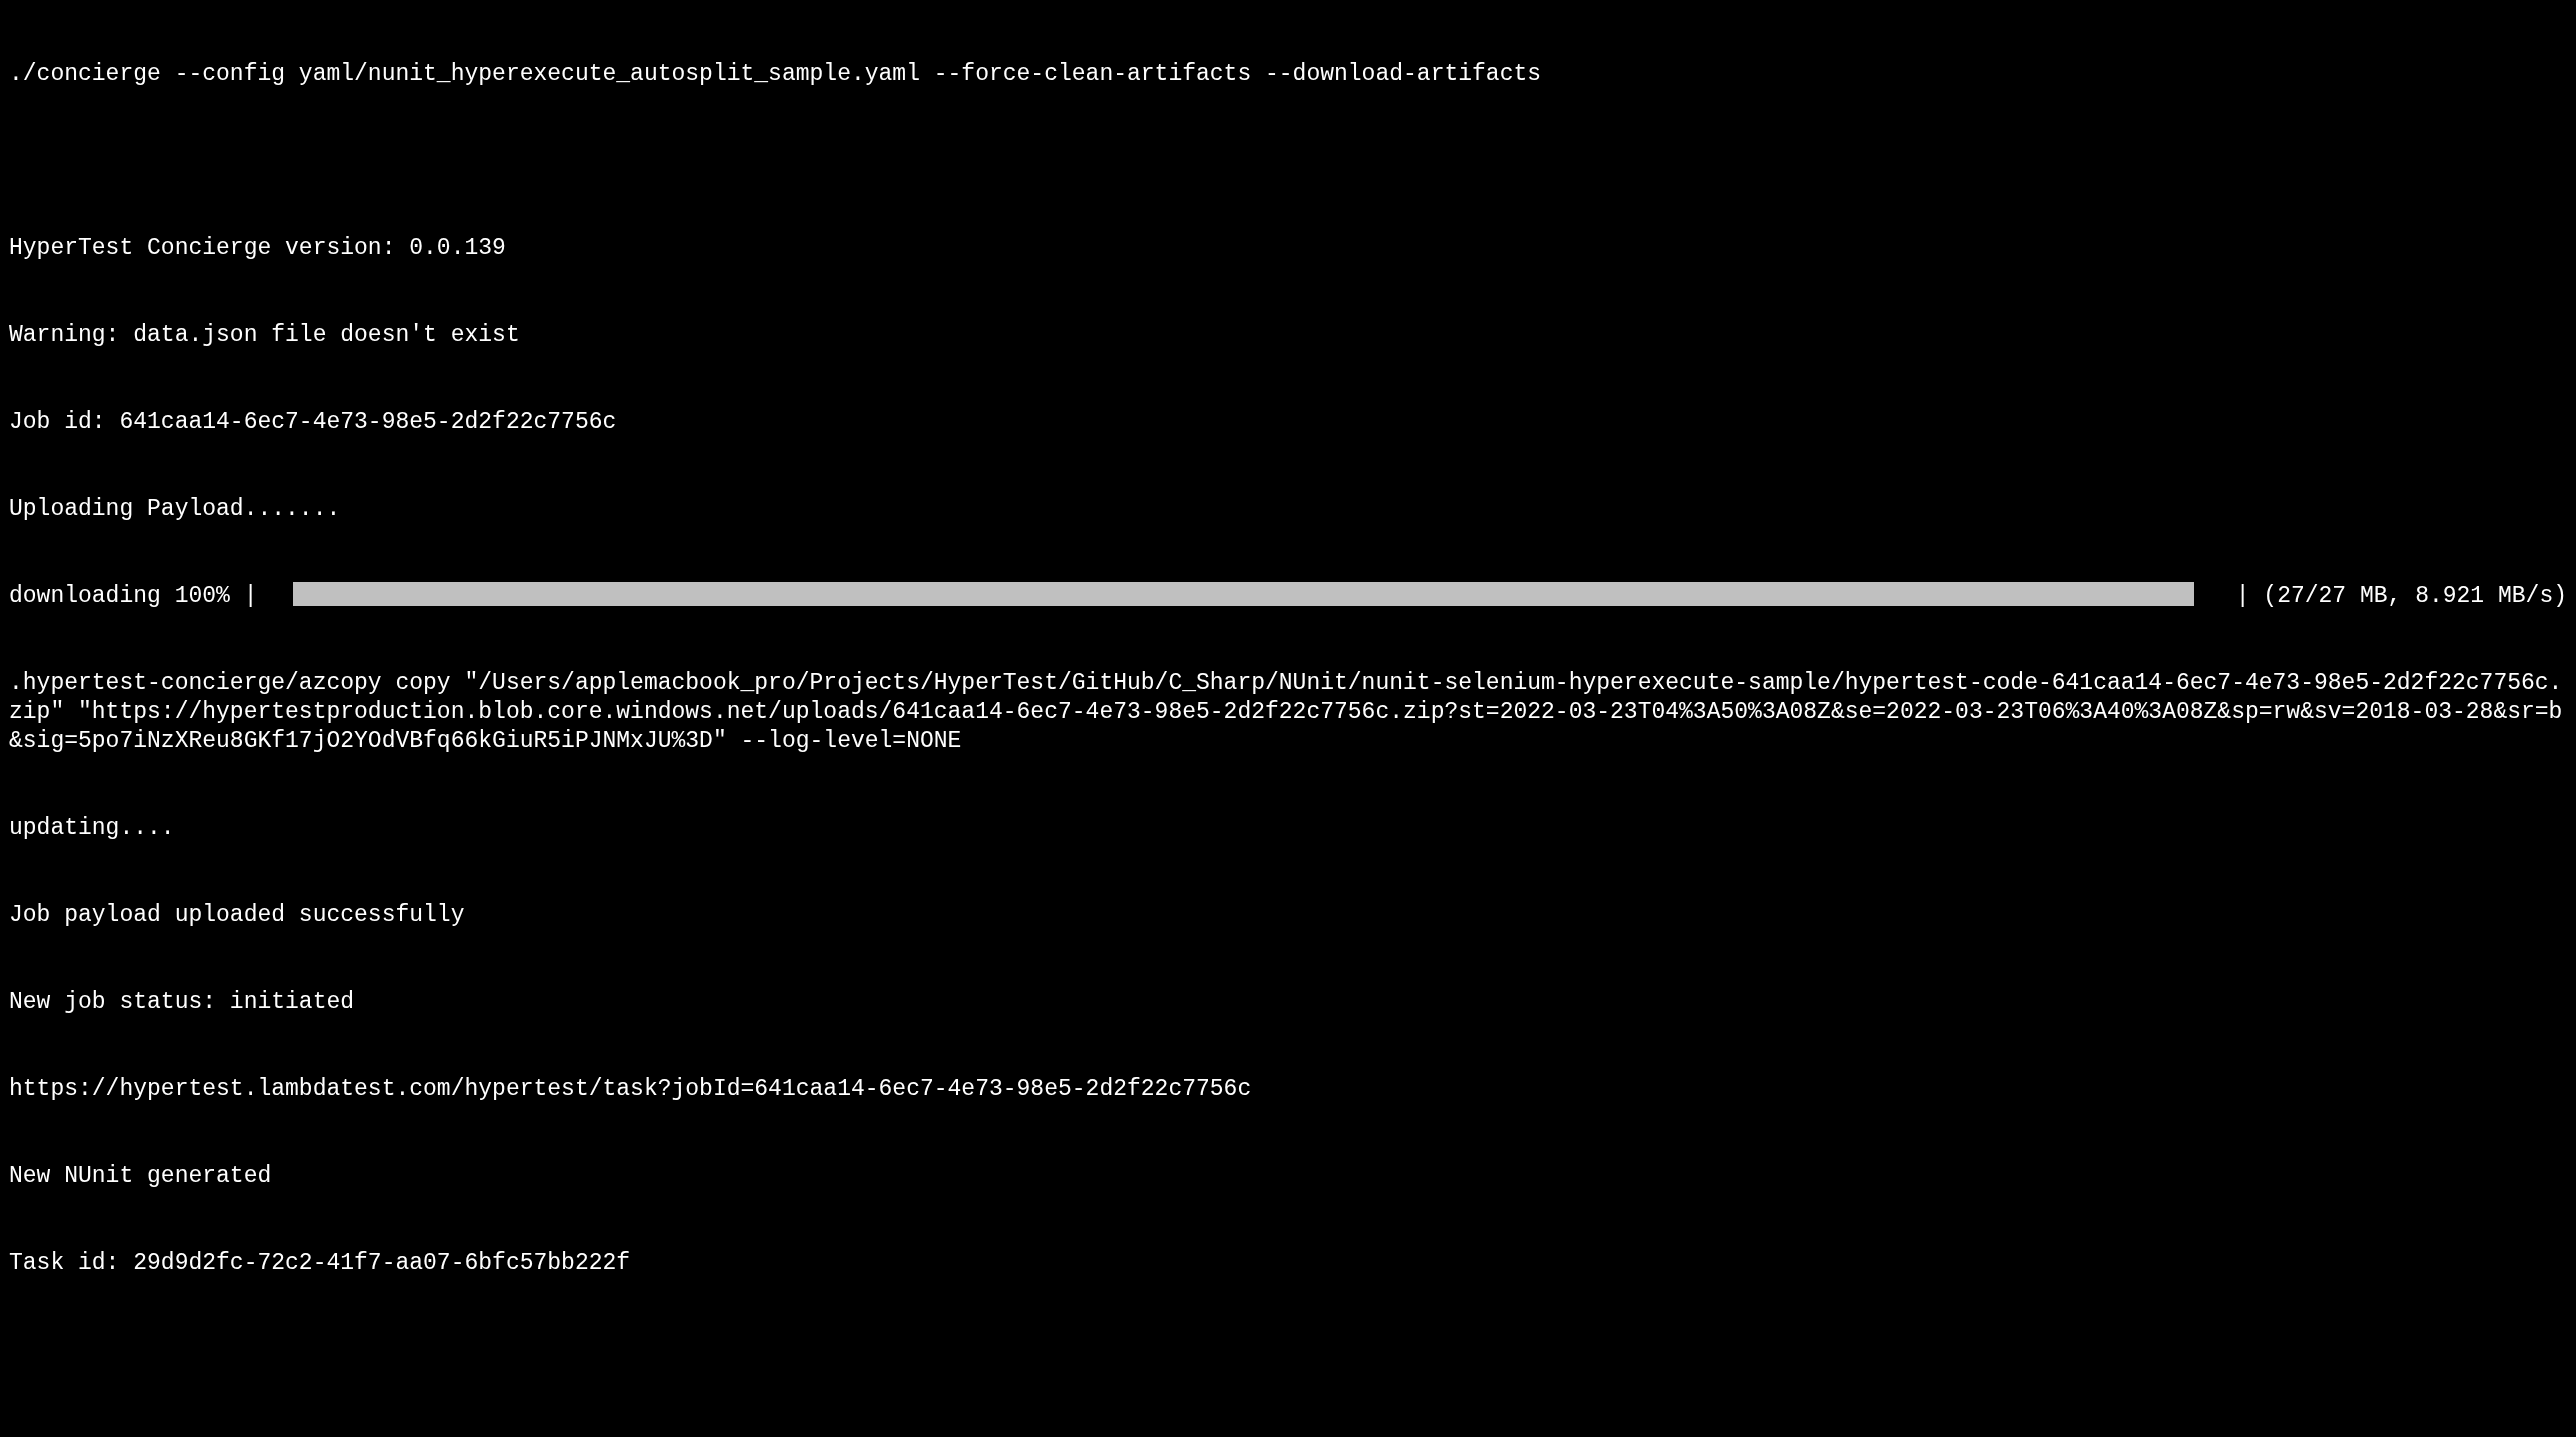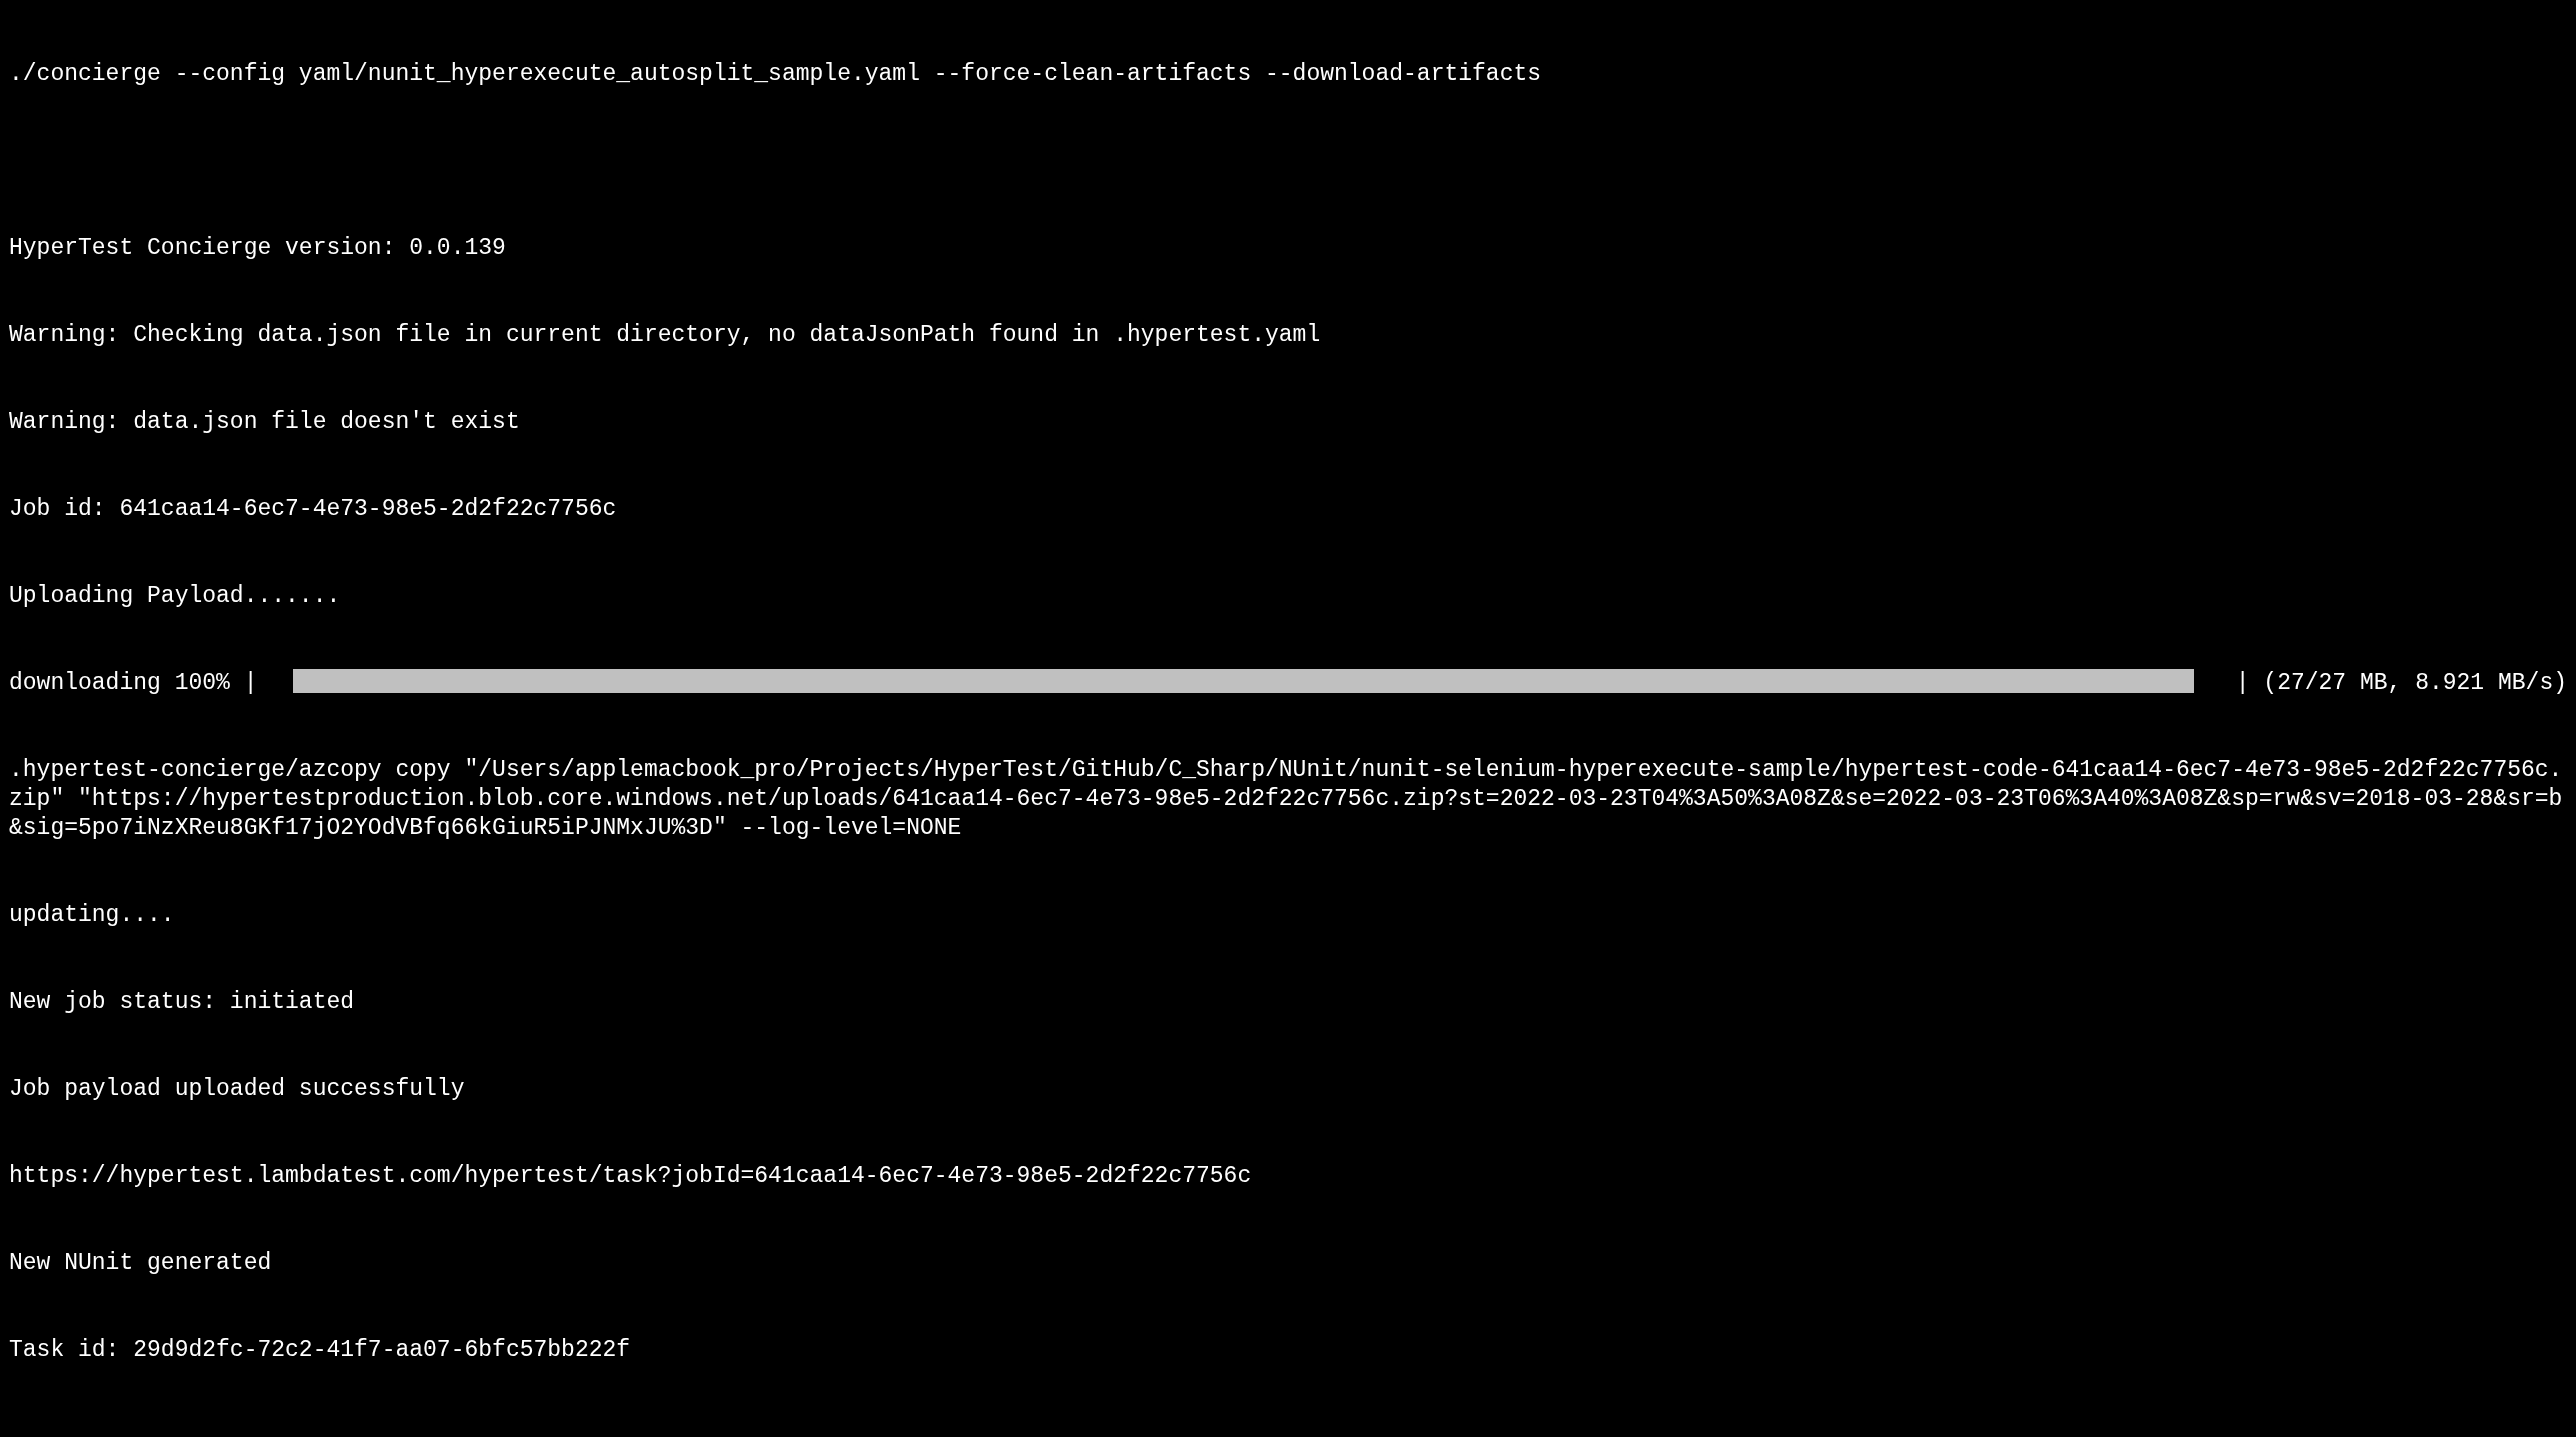--- a/index.html
+++ b/index.html
@@ -32,33 +32,32 @@
     }
     .progress-suffix { flex: 0 0 auto; padding-left: 5.5px; }
   </style>
 </head>
 <body>
 
 <div class="terminal">
   <span class="line bold prompt-line">./concierge --config yaml/nunit_hyperexecute_autosplit_sample.yaml --force-clean-artifacts --download-artifacts</span>
   <span class="line"> </span>
   <span class="line">HyperTest Concierge version: 0.0.139</span>
-  <span class="line">Warning: Checking data.json file in current directory, no dataJsonPath found in .hypertest.yaml</span>
   <span class="line">Warning: data.json file doesn't exist</span>
   <span class="line">Job id: 641caa14-6ec7-4e73-98e5-2d2f22c7756c</span>
   <span class="line">Uploading Payload.......</span>
   <span class="line progress-wrap">
     <span class="progress-prefix">downloading 100% |</span>
     <span class="progress-bar"></span>
     <span class="progress-suffix">| (27/27 MB, 8.921 MB/s)</span>
   </span>
   <span class="line">.hypertest-concierge/azcopy copy "/Users/applemacbook_pro/Projects/HyperTest/GitHub/C_Sharp/NUnit/nunit-selenium-hyperexecute-sample/hypertest-code-641caa14-6ec7-4e73-98e5-2d2f22c7756c.zip" "https://hypertestproduction.blob.core.windows.net/uploads/641caa14-6ec7-4e73-98e5-2d2f22c7756c.zip?st=2022-03-23T04%3A50%3A08Z&amp;se=2022-03-23T06%3A40%3A08Z&amp;sp=rw&amp;sv=2018-03-28&amp;sr=b&amp;sig=5po7iNzXReu8GKf17jO2YOdVBfq66kGiuR5iPJNMxJU%3D" --log-level=NONE</span>
   <span class="line">updating....</span>
+  <span class="line">Job payload uploaded successfully</span>
   <span class="line">New job status: initiated</span>
-  <span class="line">Job payload uploaded successfully</span>
   <span class="line">https://hypertest.lambdatest.com/hypertest/task?jobId=641caa14-6ec7-4e73-98e5-2d2f22c7756c</span>
   <span class="line">New NUnit generated</span>
   <span class="line">Task id: 29d9d2fc-72c2-41f7-aa07-6bfc57bb222f</span>
   
   
   
   
   
   
   

